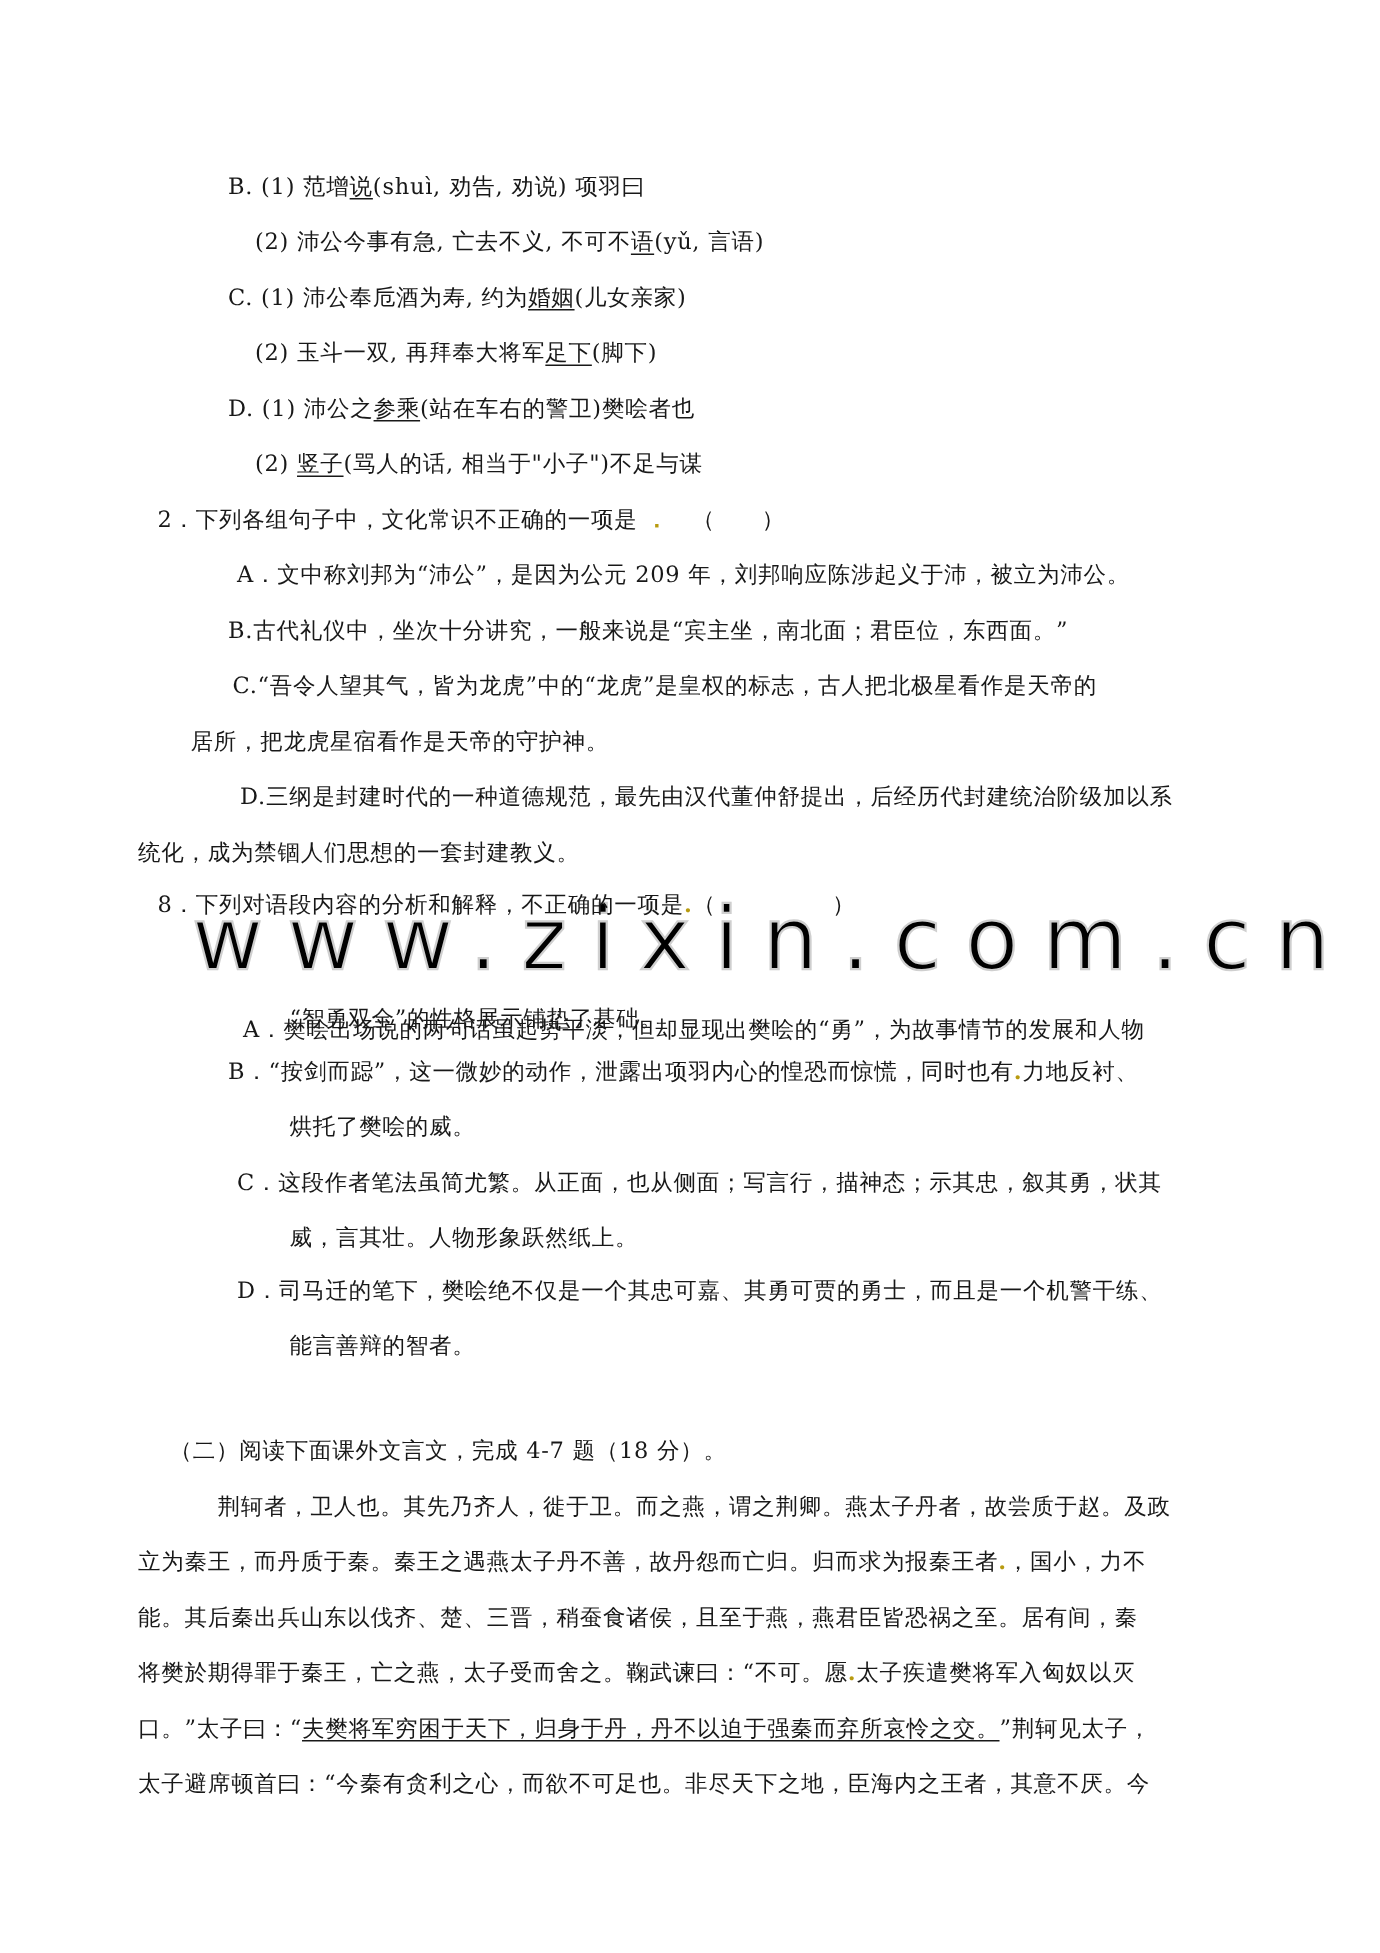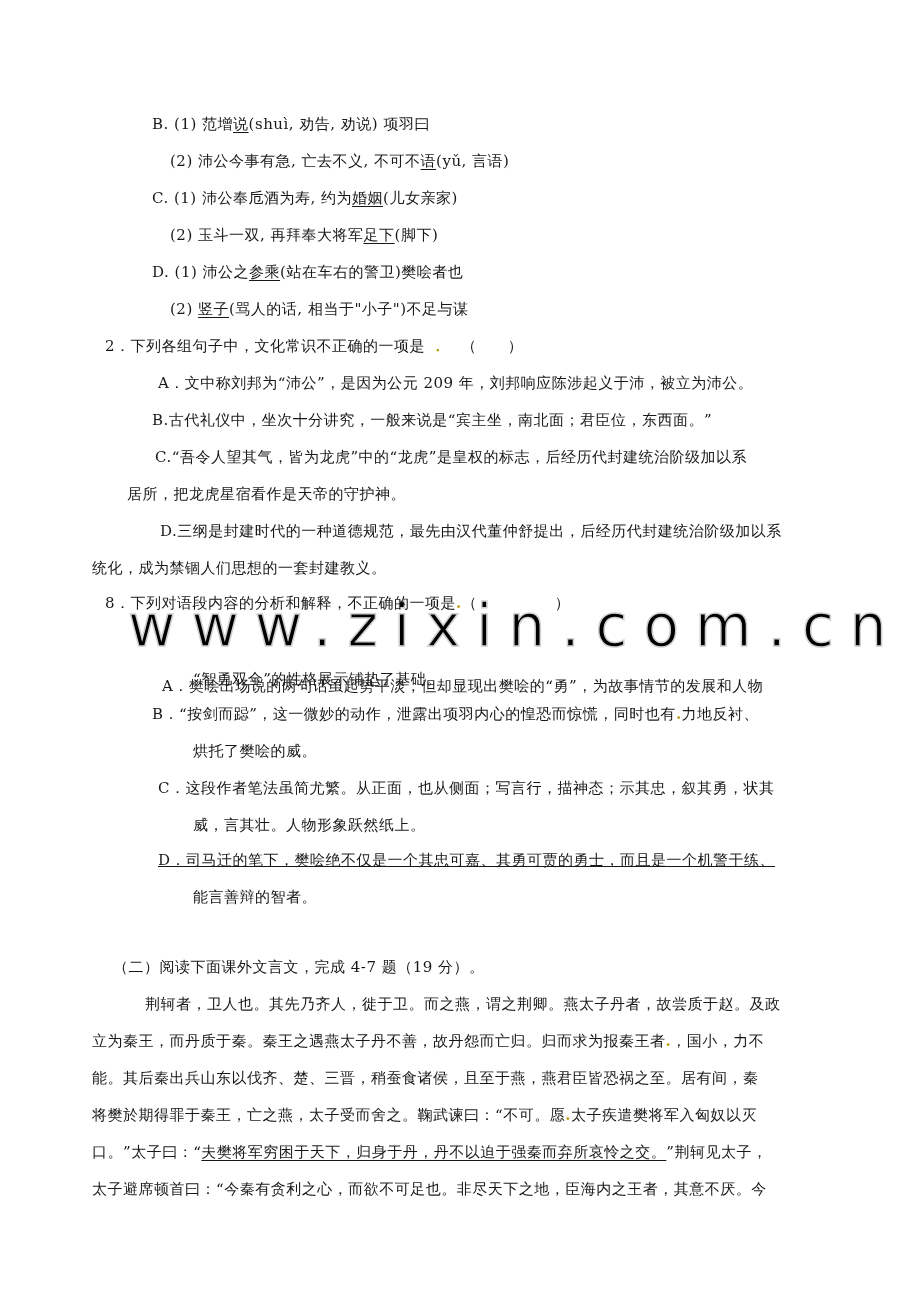--- a/index.html
+++ b/index.html
@@ -51,34 +51,34 @@
   <div id="lines">
       <div class="line" style="left: 152px; top: 112px;"><span>B. (1) 范增</span><span class="u">说</span><span>(shuì, 劝告, 劝说) 项羽曰</span></div>
       <div class="line" style="left: 170px; top: 149px;"><span>(2) 沛公今事有急, 亡去不义, 不可不</span><span class="u">语</span><span>(yǔ, 言语)</span></div>
       <div class="line" style="left: 152px; top: 186px;"><span>C. (1) 沛公奉卮酒为寿, 约为</span><span class="u">婚姻</span><span>(儿女亲家)</span></div>
       <div class="line" style="left: 170px; top: 223px;"><span>(2) 玉斗一双, 再拜奉大将军</span><span class="u">足下</span><span>(脚下)</span></div>
       <div class="line" style="left: 152px; top: 260px;"><span>D. (1) 沛公之</span><span class="u">参乘</span><span>(站在车右的警卫)樊哙者也</span></div>
       <div class="line" style="left: 170px; top: 297px;"><span>(2) </span><span class="u">竖子</span><span>(骂人的话, 相当于"小子")不足与谋</span></div>
       <div class="line" style="left: 105px; top: 334px;"><span>2．下列各组句子中，文化常识不正确的一项是 </span><span class="dot">．</span><span>　（　　）</span></div>
       <div class="line" style="left: 158px; top: 371px;"><span>A．文中称刘邦为“沛公”，是因为公元 209 年，刘邦响应陈涉起义于沛，被立为沛公。</span></div>
       <div class="line" style="left: 152px; top: 408px;"><span>B.古代礼仪中，坐次十分讲究，一般来说是“宾主坐，南北面；君臣位，东西面。”</span></div>
-      <div class="line" style="left: 155px; top: 445px;"><span>C.“吾令人望其气，皆为龙虎”中的“龙虎”是皇权的标志，后经历代封建统治阶级加以系</span></div>
+      <div class="line" style="left: 155px; top: 445px;"><span>C.“吾令人望其气，皆为龙虎”中的“龙虎”是皇权的标志，古人把北极星看作是天帝的</span></div>
       <div class="line" style="left: 127px; top: 482px;"><span>居所，把龙虎星宿看作是天帝的守护神。</span></div>
       <div class="line" style="left: 160px; top: 519px;"><span>D.三纲是封建时代的一种道德规范，最先由汉代董仲舒提出，后经历代封建统治阶级加以系</span></div>
       <div class="line" style="left: 92px; top: 556px;"><span>统化，成为禁锢人们思想的一套封建教义。</span></div>
       <div class="line" style="left: 105px; top: 591px;"><span>8．下列对语段内容的分析和解释，不正确的一项是</span><span class="dot">.</span><span>（　　　　　）</span></div>
       <div class="line" style="left: 162px; top: 630px; margin-top: 44px;"><span>A．樊哙出场说的两句话虽起势平淡，但却显现出樊哙的“勇”，为故事情节的发展和人物</span></div>
       <div class="line" style="left: 193px; top: 667px;"><span>“智勇双全”的性格展示铺垫了基础。</span></div>
       <div class="line" style="left: 152px; top: 702px;"><span>B．“按剑而跽”，这一微妙的动作，泄露出项羽内心的惶恐而惊慌，同时也有</span><span class="dot">.</span><span>力地反衬、</span></div>
       <div class="line" style="left: 193px; top: 739px;"><span>烘托了樊哙的威。</span></div>
       <div class="line" style="left: 158px; top: 776px;"><span>C．这段作者笔法虽简尤繁。从正面，也从侧面；写言行，描神态；示其忠，叙其勇，状其</span></div>
       <div class="line" style="left: 193px; top: 813px;"><span>威，言其壮。人物形象跃然纸上。</span></div>
-      <div class="line" style="left: 158px; top: 848px; text-decoration: underline;"><span>D．司马迁的笔下，樊哙绝不仅是一个其忠可嘉、其勇可贾的勇士，而且是一个机警干练、</span></div>
+      <div class="line" style="left: 158px; top: 848px;"><span>D．司马迁的笔下，樊哙绝不仅是一个其忠可嘉、其勇可贾的勇士，而且是一个机警干练、</span></div>
       <div class="line" style="left: 193px; top: 885px;"><span>能言善辩的智者。</span></div>
-      <div class="line" style="left: 113px; top: 955px;"><span>（二）阅读下面课外文言文，完成 4-7 题（19 分）。</span></div>
+      <div class="line" style="left: 113px; top: 955px;"><span>（二）阅读下面课外文言文，完成 4-7 题（18 分）。</span></div>
       <div class="line" style="left: 145px; top: 992px;"><span>荆轲者，卫人也。其先乃齐人，徙于卫。而之燕，谓之荆卿。燕太子丹者，故尝质于赵。及政</span></div>
       <div class="line" style="left: 92px; top: 1029px;"><span>立为秦王，而丹质于秦。秦王之遇燕太子丹不善，故丹怨而亡归。归而求为报秦王者</span><span class="dot">.</span><span>，国小，力不</span></div>
       <div class="line" style="left: 92px; top: 1066px;"><span>能。其后秦出兵山东以伐齐、楚、三晋，稍蚕食诸侯，且至于燕，燕君臣皆恐祸之至。居有间，秦</span></div>
       <div class="line" style="left: 92px; top: 1103px;"><span>将樊於期得罪于秦王，亡之燕，太子受而舍之。鞠武谏曰：“不可。愿</span><span class="dot">.</span><span>太子疾遣樊将军入匈奴以灭</span></div>
       <div class="line" style="left: 92px; top: 1140px;"><span>口。”太子曰：“</span><span class="u">夫樊将军穷困于天下，归身于丹，丹不以迫于强秦而弃所哀怜之交。</span><span>”荆轲见太子，</span></div>
       <div class="line" style="left: 92px; top: 1177px; text-align: right;"><span>太子避席顿首曰：“今秦有贪利之心，而欲不可足也。非尽天下之地，臣海内之王者，其意不厌。今</span></div>
     </div>
 </div>
 
 </body></html>

